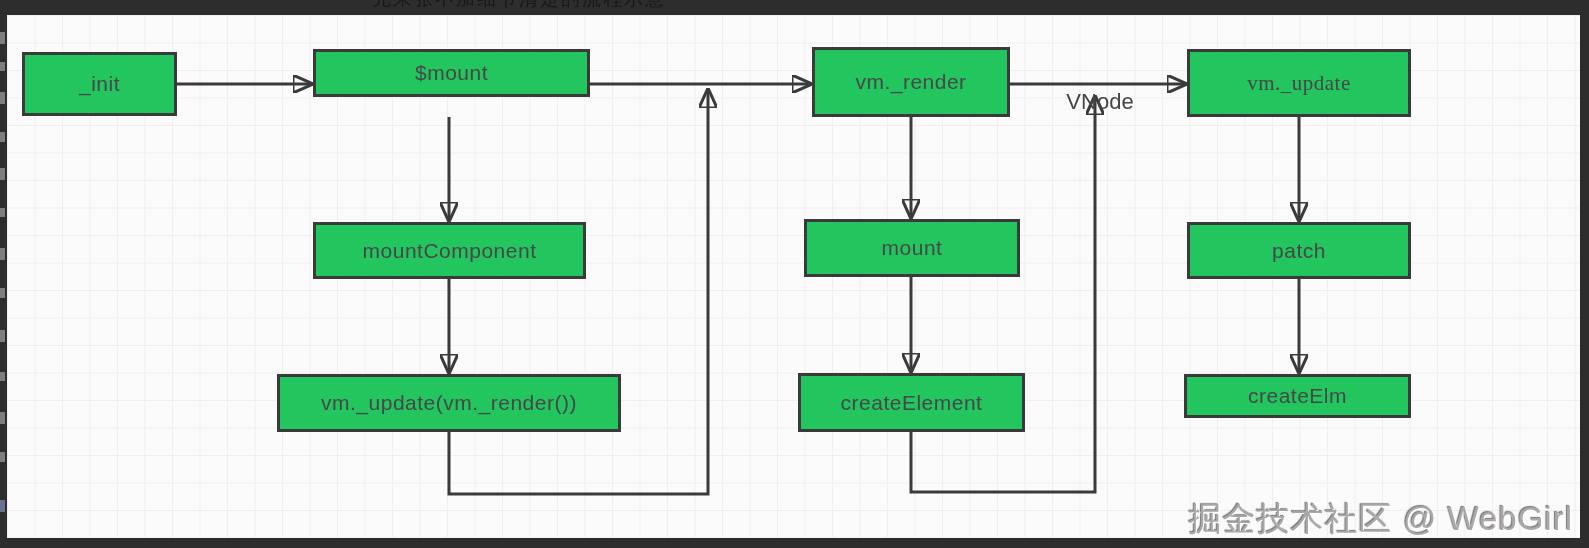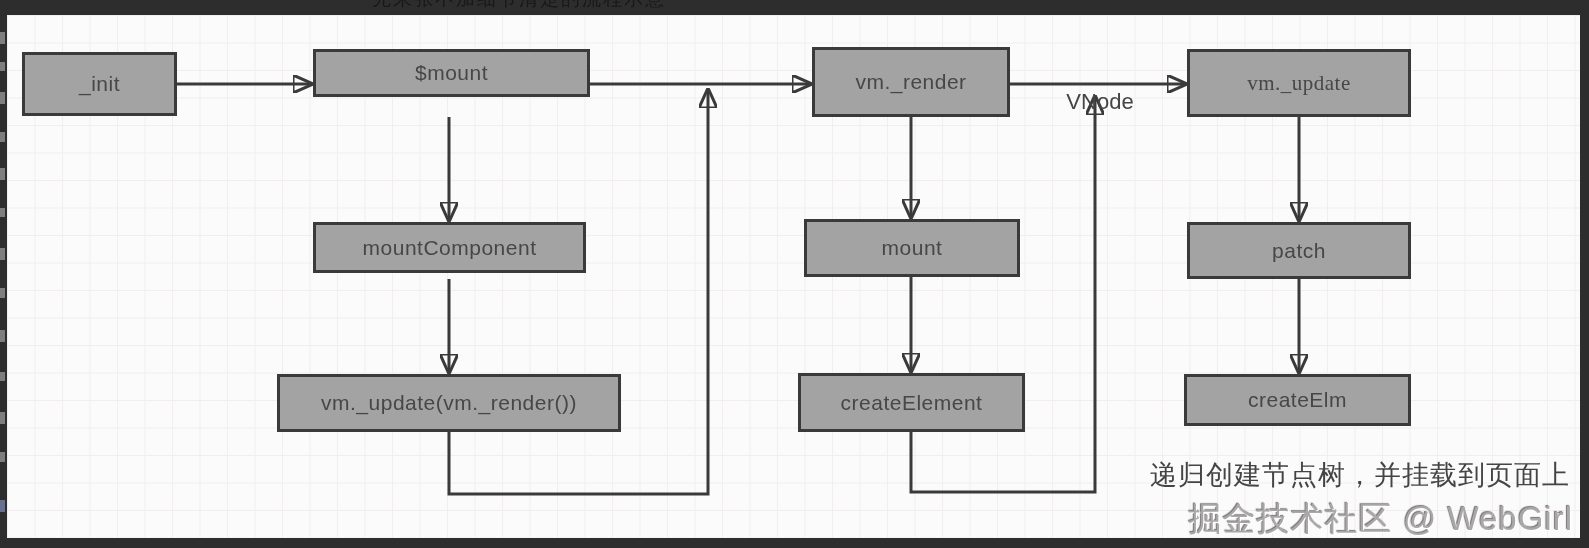--- a/index.html
+++ b/index.html
@@ -30,21 +30,21 @@
   }
 
   
   .frag{position:absolute;left:0;width:5px;height:12px;background:#999;opacity:.75;}
 
   #edge-layer{position:absolute;left:0;top:0;width:1589px;height:548px;}
   #edge-layer path{stroke:#3a3a3a;stroke-width:3;fill:none;stroke-linejoin:miter;}
 
   .node{
     position:absolute;display:flex;align-items:center;justify-content:center;
-    background:#a3a3a3;border:3px solid #3a3a3a;box-sizing:border-box;
+    background:#22c55e;border:3px solid #3a3a3a;box-sizing:border-box;
     font-size:21px;color:#474747;letter-spacing:.5px;white-space:nowrap;
   }
 
   #vnode-label{
     position:absolute;left:1040px;top:42px;width:120px;text-align:center;
     font-size:22px;color:#454545;margin-top:47px;
   }
 
   #bottom-note{
     position:absolute;right:19px;top:457px;
@@ -99,27 +99,26 @@
       <path d="M1299,279 L1299,372" marker-end="url(#arrowhead)"></path>
       <path d="M449,432 L449,494 L708,494 L708,90" marker-end="url(#arrowhead)"></path>
       <path d="M911,432 L911,492 L1095,492 L1095,97" marker-end="url(#arrowhead)"></path>
     </svg>
 
   <div id="node-layer">
       <div class="node" style="left: 22px; top: 52px; width: 155px; height: 64px;">_init</div>
       <div class="node" style="left: 313px; top: 49px; width: 277px; height: 48px;">$mount</div>
       <div class="node" style="left: 812px; top: 47px; width: 198px; height: 70px;">vm._render</div>
       <div class="node" style="left: 1187px; top: 49px; width: 224px; height: 68px; font-family: Liberation Serif, serif;">vm._update</div>
-      <div class="node" style="left: 313px; top: 222px; width: 273px; height: 51px;">mountComponent</div>
+      <div class="node" style="left: 313px; top: 222px; width: 273px; height: 57px;">mountComponent</div>
       <div class="node" style="left: 804px; top: 219px; width: 216px; height: 58px;">mount</div>
       <div class="node" style="left: 1187px; top: 222px; width: 224px; height: 57px;">patch</div>
       <div class="node" style="left: 277px; top: 374px; width: 344px; height: 58px;">vm._update(vm._render())</div>
       <div class="node" style="left: 798px; top: 373px; width: 227px; height: 59px;">createElement</div>
-      <div class="node" style="left: 1184px; top: 374px; width: 227px; height: 52px; text-align: right;">createElm</div>
+      <div class="node" style="left: 1184px; top: 374px; width: 227px; height: 44px; text-align: right;">createElm</div>
     </div>
 
   <div id="vnode-label">VNode</div>
 
-  <div id="bottom-note">递归创建节点树，并挂载到页面上</div>
 
   <div id="watermark">掘金技术社区 @ WebGirl</div>
 
 </div>
 
 </body></html>

